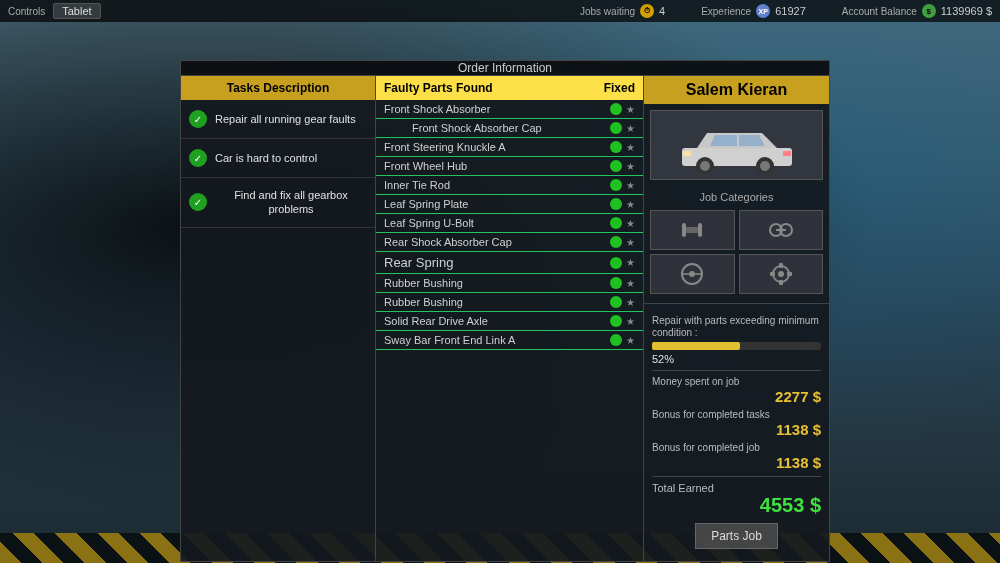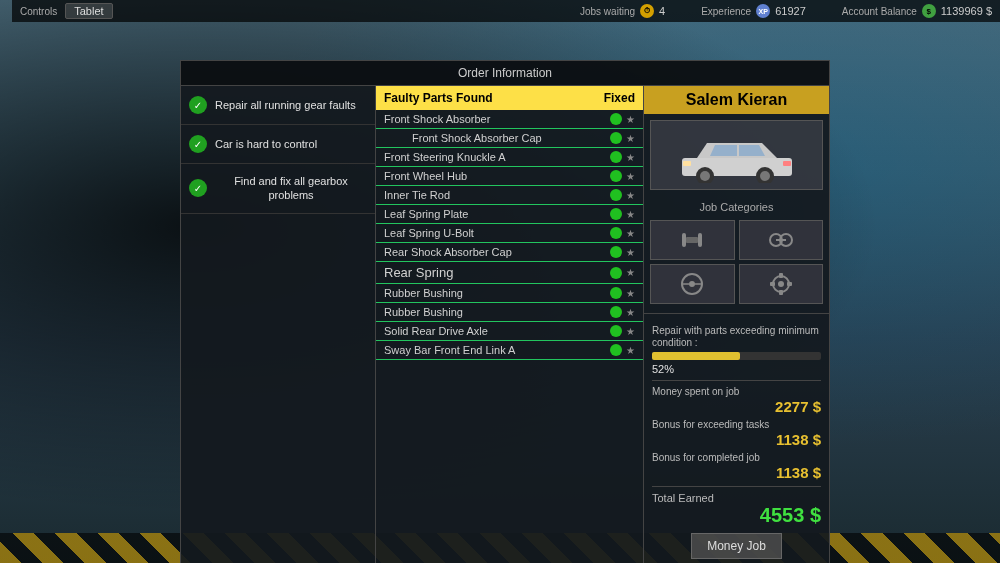--- a/index.html
+++ b/index.html
@@ -25,21 +25,21 @@
       inset: 0;
       background: 
         radial-gradient(ellipse at 20% 40%, rgba(0,0,0,0.8) 0%, transparent 60%),
         radial-gradient(ellipse at 80% 30%, rgba(0,100,150,0.3) 0%, transparent 50%);
     }
 
     
     .top-bar {
       position: absolute;
       top: 0;
-      left: 12px;
+      left: 0;
       right: 0;
       height: 22px;
       background: rgba(0,0,0,0.7);
       display: flex;
       align-items: center;
       justify-content: space-between;
       padding: 1px 8px;
       z-index: 100;
     }
     .top-bar-left {
@@ -121,21 +121,20 @@
       left: 180px;
       width: 650px;
       background: rgba(20, 25, 30, 0.92);
       border: 1px solid #444;
       z-index: 50;
     }
     .order-title {
       text-align: center;
       color: #ccc;
       font-size: 12px;
-      padding: 5px;
       background: rgba(0,0,0,0.4);
       border-bottom: 1px solid #444;
     }
     .order-columns {
       display: flex;
     }
 
     
     .tasks-col {
       width: 195px;
@@ -375,20 +374,21 @@
       <span>1139969 $</span>
     </div>
   </div>
 </div>
 
 <div class="order-panel">
   <div class="order-title">Order Information</div>
   <div class="order-columns">
 
     <div class="tasks-col">
+      <div class="tasks-header">Tasks Description</div>
 
       <div class="task-item">
         <div class="task-check">✓</div>
         <div class="task-text">Repair all running gear faults</div>
       </div>
       <div class="task-item">
         <div class="task-check">✓</div>
         <div class="task-text">Car is hard to control</div>
       </div>
       <div class="task-item">
@@ -569,34 +569,34 @@
         </div>
 
         <div class="divider"></div>
 
         <div class="stat-row">
           <div class="stat-title">Money spent on job</div>
           <div class="stat-value">2277 $</div>
         </div>
 
         <div class="stat-row">
-          <div class="stat-title">Bonus for exceeding tasks</div>
+          <div class="stat-title">Bonus for completed tasks</div>
           <div class="stat-value">1138 $</div>
         </div>
 
         <div class="stat-row">
           <div class="stat-title">Bonus for completed job</div>
           <div class="stat-value">1138 $</div>
         </div>
 
         <div class="divider"></div>
 
         <div class="stat-row">
           <div class="total-earned-label">Total Earned</div>
           <div class="total-earned-value">4553 $</div>
         </div>
 
-        <button class="finish-btn">Money Job</button>
+        <button class="finish-btn">Parts Job</button>
       </div>
     </div>
 
   </div>
 </div>
 
 </body></html>

